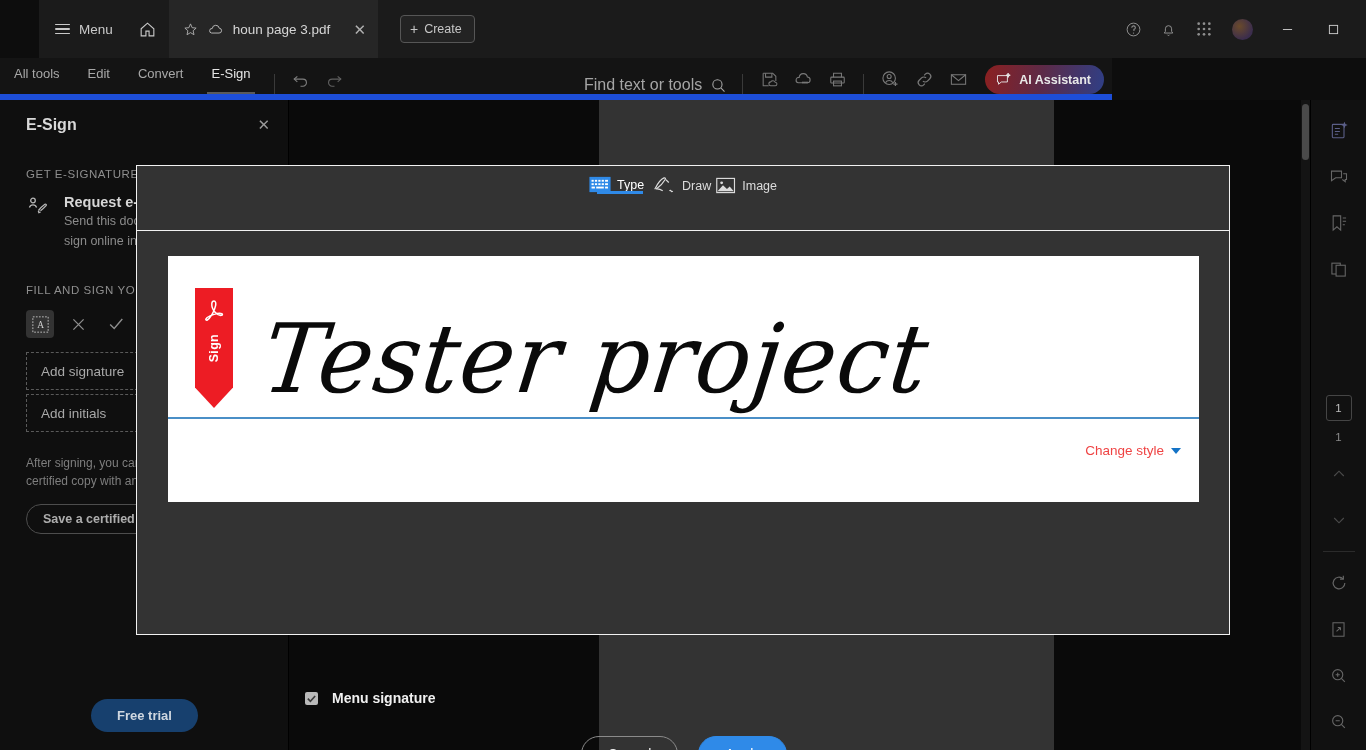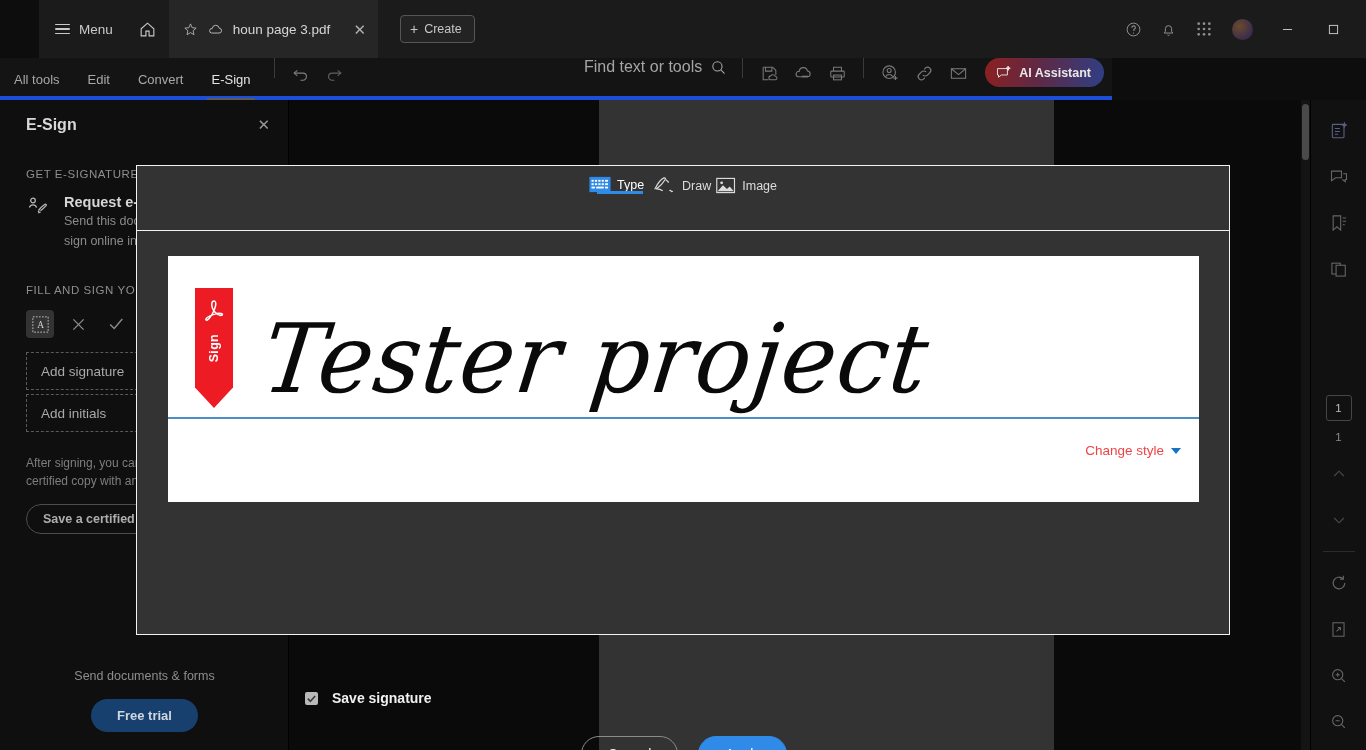--- a/index.html
+++ b/index.html
@@ -47,22 +47,22 @@
     width:21px; height:21px; border-radius:50%; margin:0 10px;
     background:radial-gradient(circle at 35% 35%, #6a4a2a, #3b2d4d 70%);
     display:flex; align-items:center; justify-content:center;
     font-size:10px; color:#d9d9d9;
   }
   .win-btn{ width:44px; height:58px; display:flex; align-items:center; justify-content:center; cursor:pointer; color:#cfcfcf;}
 
   
   .toolbar{
     position:absolute; left:0; top:58px; width:1112px; height:42px;
-    background:#141414; display:flex; align-items:flex-start;
-    border-bottom:4px solid #1d4ed8;
+    background:#141414; display:flex; align-items:flex-end;
+    border-bottom:6px solid #1d4ed8;
   }
   .tool-tab{
     position:relative; height:42px; display:flex; align-items:center;
     padding:0 14px; font-size:13px; color:#a8a8a8; cursor:pointer;
   }
   .tool-tab.active{ color:#e4e4e4; }
   .tool-tab.active:after{
     content:""; position:absolute; left:10px; right:10px; bottom:0; height:2px; background:#5a5a5a;
   }
   .tsep{ width:1px; height:20px; background:#3a3a3a; margin:0 9px; }
@@ -434,21 +434,20 @@
 
     <div class="sb-note">
       <div>After signing, you can</div>
       <div>certified copy with an</div>
     </div>
     <div class="pill-btn">
       <span>Save a certified co</span>
     </div>
 
     <div class="sb-promo">
-      <p>Send documents &amp; forms</p>
       <div class="trial-btn">
         <span>Free trial</span>
       </div>
     </div>
   </div>
 
   <div class="scroll-track"></div>
   <div class="scroll-thumb"></div>
 
   <div class="rail">
@@ -586,21 +585,21 @@
         <span class="caret"></span>
       </div>
     </div>
 
     <div class="save-row">
       <span class="chk">
         <svg width="11" height="11" viewBox="0 0 12 12" fill="none" stroke="#3a3a3a" stroke-width="1.8">
             <path d="M2 6.2 L4.8 9 L10 3.2"></path>
           </svg>
       </span>
-      <span class="save-label">Save signature</span>
+      <span class="save-label">Menu signature</span>
     </div>
 
     <div class="dlg-actions">
       <div class="btn btn-cancel">
         <span>Cancel</span>
       </div>
       <div class="btn btn-apply">
         <span>Apply</span>
       </div>
     </div>

